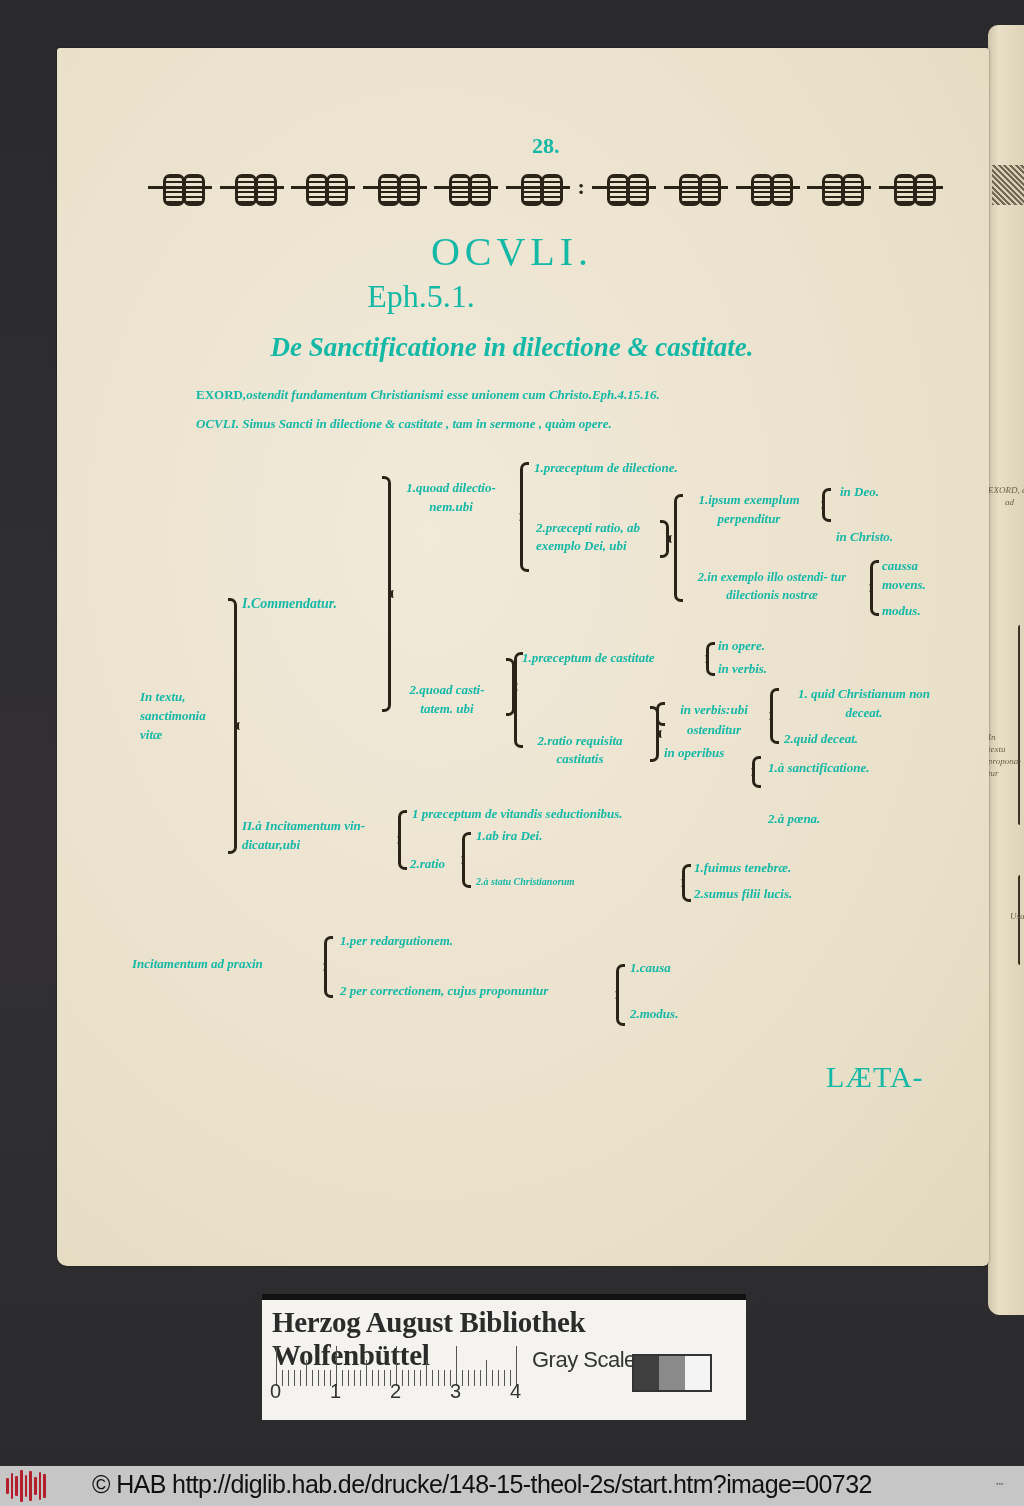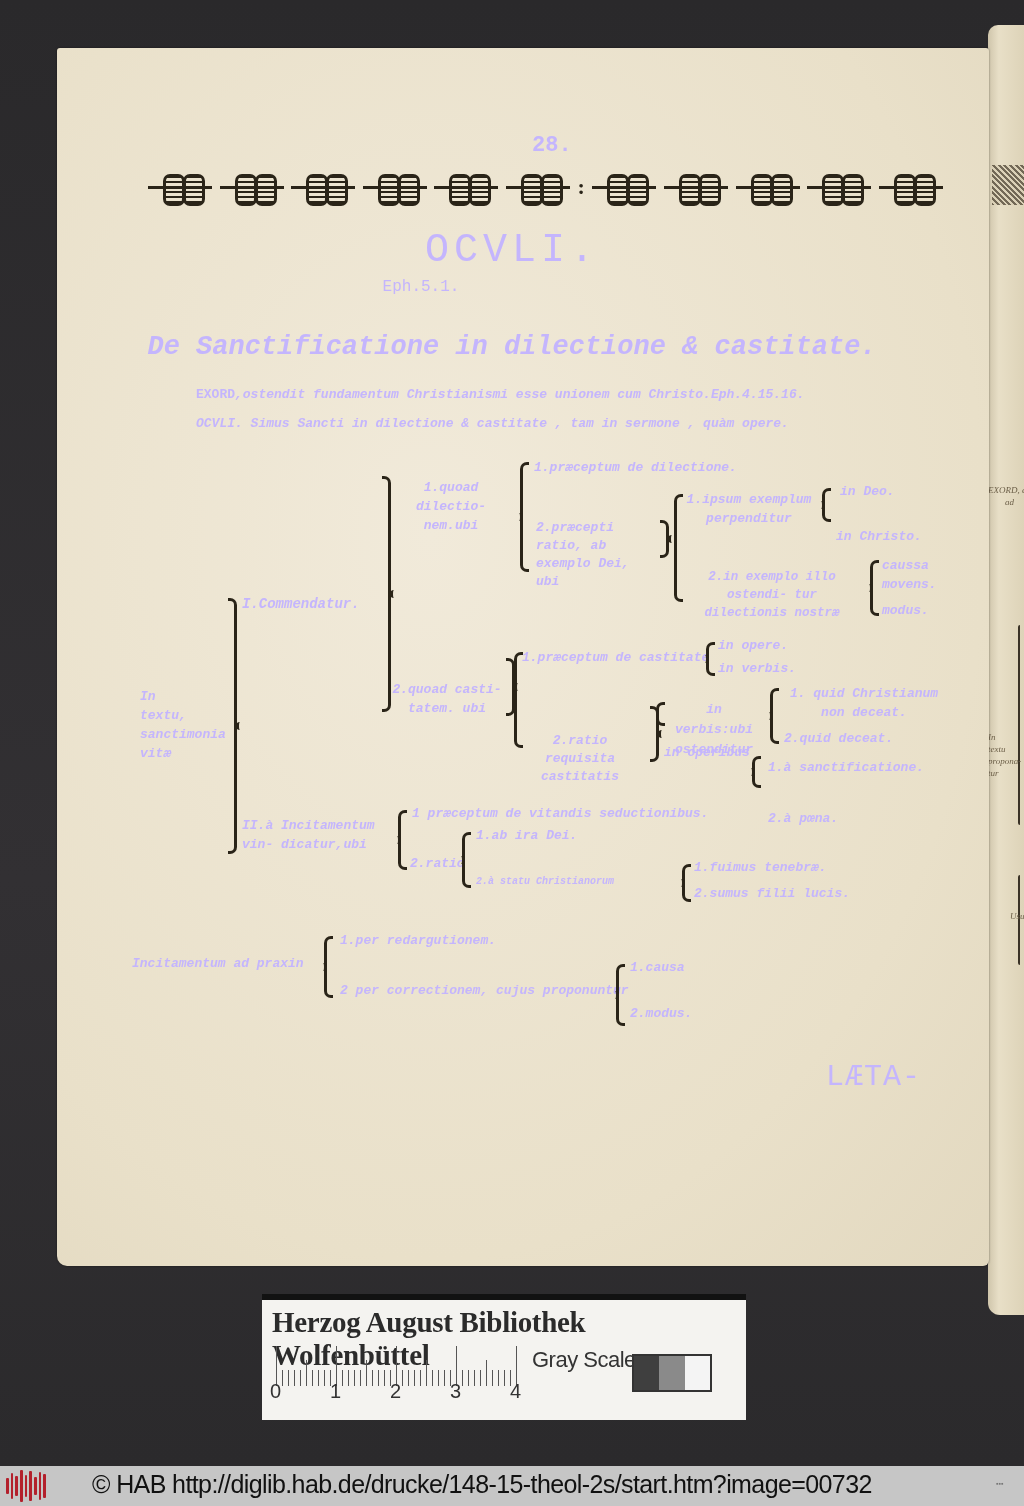--- a/index.html
+++ b/index.html
@@ -28,21 +28,21 @@
   .next-page .ghost {
     position: absolute; font-style: italic; font-size: 9px; color: #6c5f48; white-space: nowrap;
   }
   .np-ornament {
     position: absolute; left: 4px; top: 140px; width: 32px; height: 40px;
     background: repeating-linear-gradient(45deg, #4d4333 0 2px, #d8ceb4 2px 4px);
     opacity: 0.75;
   }
   .np-brace { position: absolute; border-left: 2px solid #3a3226; border-radius: 6px 0 0 6px; }
 
-  .ink { color: #c4b5fd; font-family: Liberation Mono, monospace; }
+  .ink { color: #14b8a6; }
   .abs { position: absolute; white-space: nowrap; }
 
   .page-number { left: 532px; top: 133px; font-size: 22px; font-weight: bold; }
   .ornament {
     position: absolute; left: 148px; top: 170px; width: 795px; height: 34px;
     display: flex; justify-content: space-between; align-items: center;
   }
   .orn-unit {
     width: 64px; height: 30px; position: relative;
   }
@@ -51,21 +51,21 @@
   }
   .orn-unit span {
     position: absolute; top: 2px; width: 16px; height: 26px; border: 3px solid #2a2418; border-radius: 7px;
     background: repeating-linear-gradient(0deg, #2a2418 0 2px, transparent 2px 5px);
   }
   .orn-unit span.a { left: 15px; }
   .orn-unit span.b { left: 35px; }
   .orn-colon { font-size: 22px; font-weight: bold; color: #2a2418; }
 
   .title { left: 0; width: 1024px; text-align: center; top: 228px; font-size: 40px; letter-spacing: 5px; }
-  .subtitle { left: 0; width: 842px; text-align: center; top: 278px; font-size: 16px; }
+  .subtitle { left: 0; width: 842px; text-align: center; top: 278px; font-size: 32px; }
   .heading { left: 0; width: 1024px; text-align: center; top: 332px; font-size: 27px; font-style: italic; font-weight: bold; }
 
   .it { font-style: italic; font-weight: bold; font-size: 13px; }
   .caps { font-style: normal; font-weight: bold; }
   .exord { left: 196px; top: 387px; font-size: 13px; }
   .thema { left: 196px; top: 416px; font-size: 13px; }
 
   
   .brace { position: absolute; width: 10px; }
   .brace::before, .brace::after {

